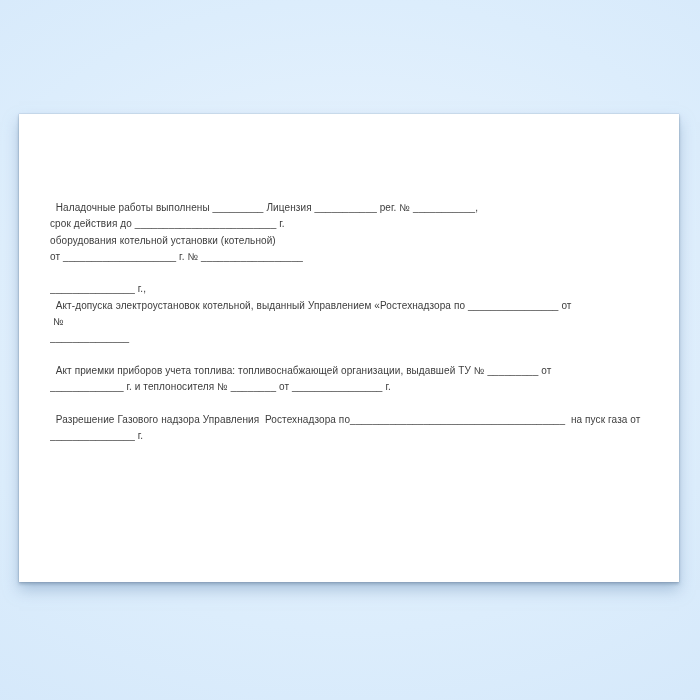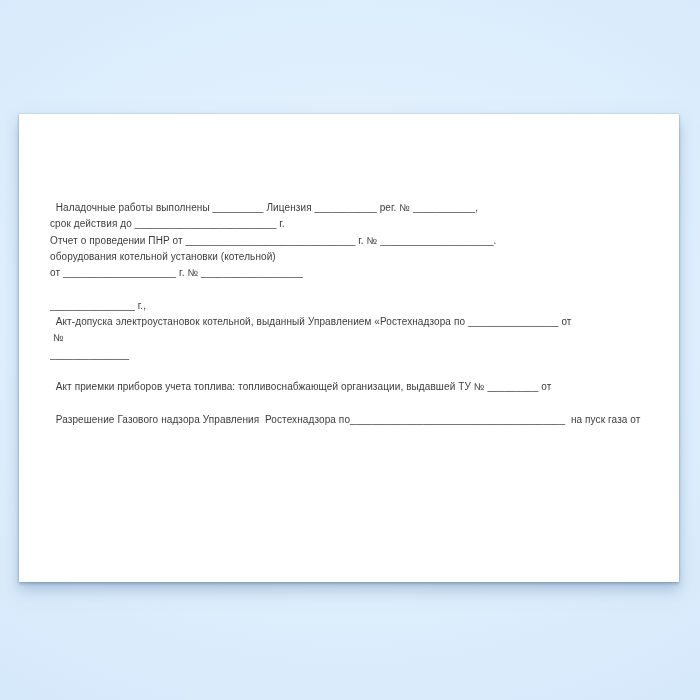--- a/index.html
+++ b/index.html
@@ -48,27 +48,28 @@
   }
 </style>
 </head>
 <body>
 
 <div class="scene">
   <div class="page">
     <div class="doc-content">
       <div class="line">  Наладочные работы выполнены _________ Лицензия ___________ рег. № ___________,</div>
       <div class="line">срок действия до _________________________ г.</div>
-      <div class="line">Отчет о проведении ПНР от ______________________________ г. № ____________________.</div>
       <div class="line">оборудования котельной установки (котельной)</div>
       <div class="line">от ____________________ г. № __________________</div>
       <div class="line"></div>
       <div class="line">_______________ г.,</div>
       <div class="line">  Акт-допуска электроустановок котельной, выданный Управлением «Ростехнадзора по ________________ от</div>
       <div class="line"> №</div>
       <div class="line">______________</div>
       <div class="line"></div>
       <div class="line">  Акт приемки приборов учета топлива: топливоснабжающей организации, выдавшей ТУ № _________ от</div>
+      <div class="line">_____________ г. и теплоносителя № ________ от ________________ г.</div>
       <div class="line"></div>
       <div class="line">  Разрешение Газового надзора Управления  Ростехнадзора по______________________________________  на пуск газа от</div>
+      <div class="line">_______________ г.</div>
     </div>
   </div>
 </div>
 
 </body></html>

